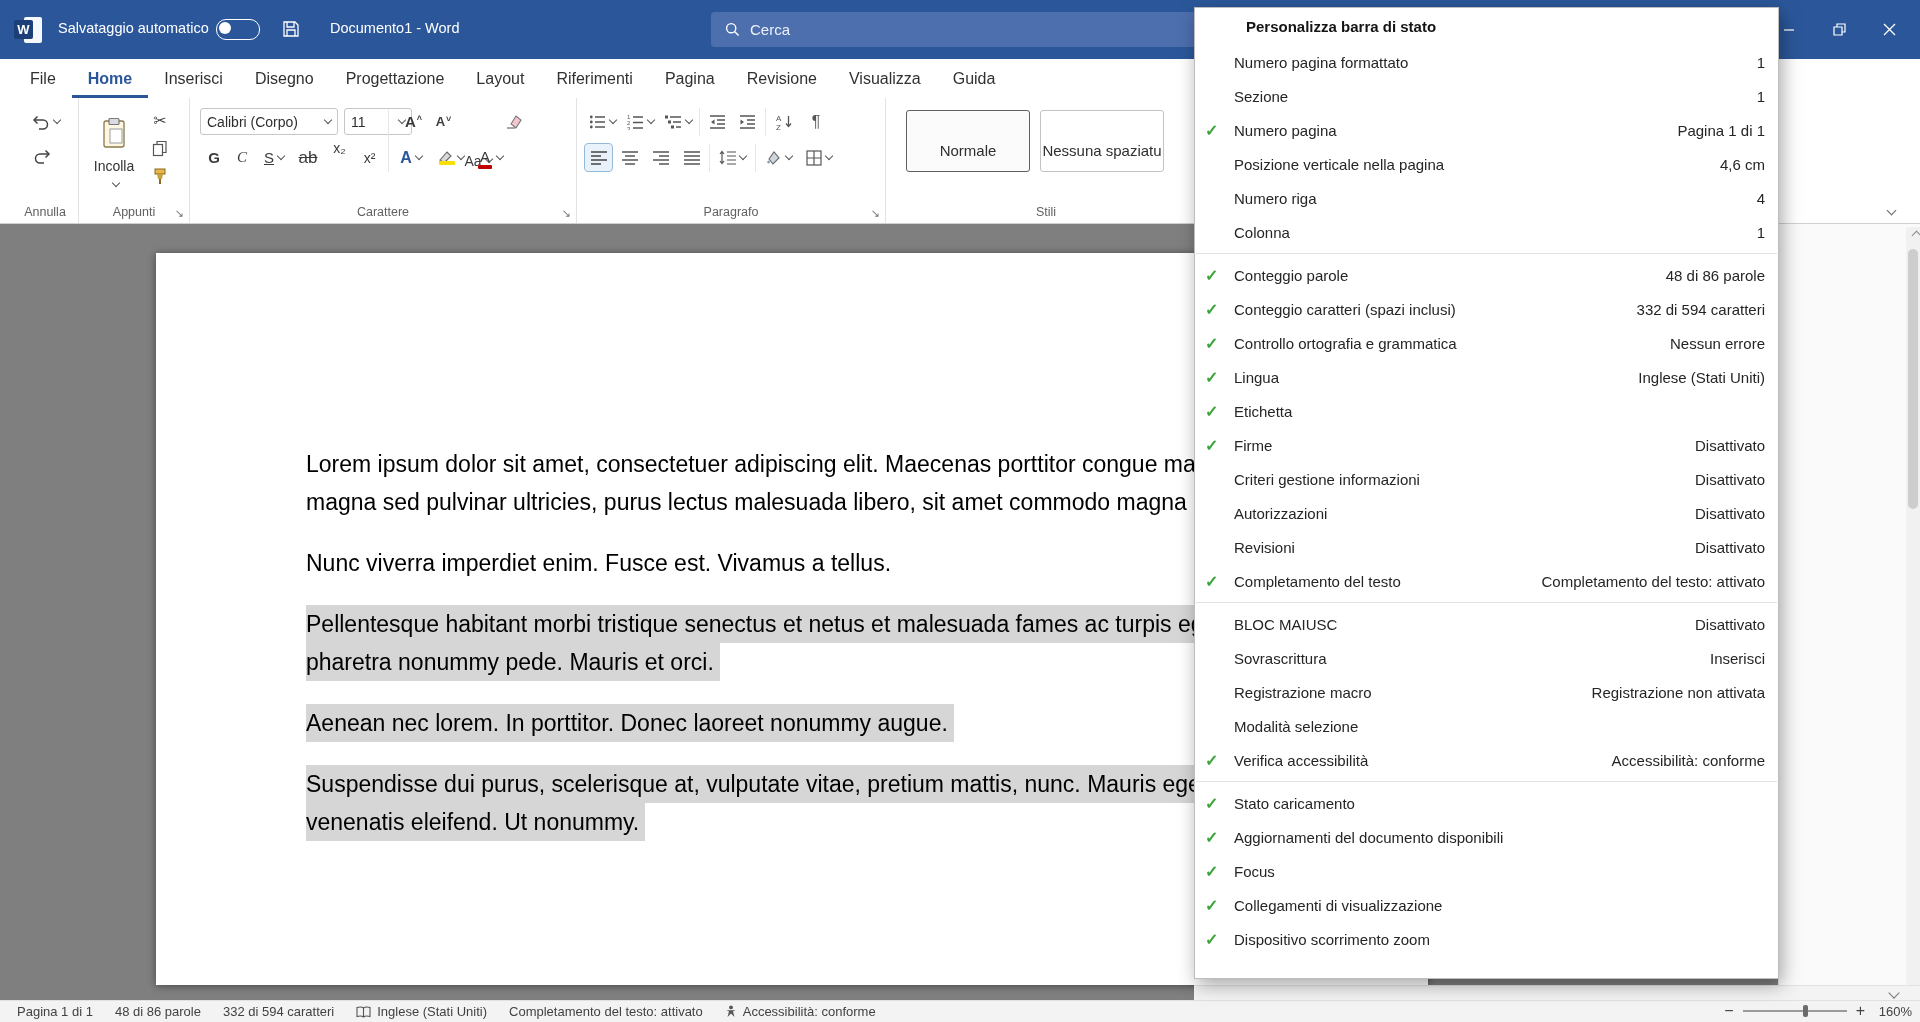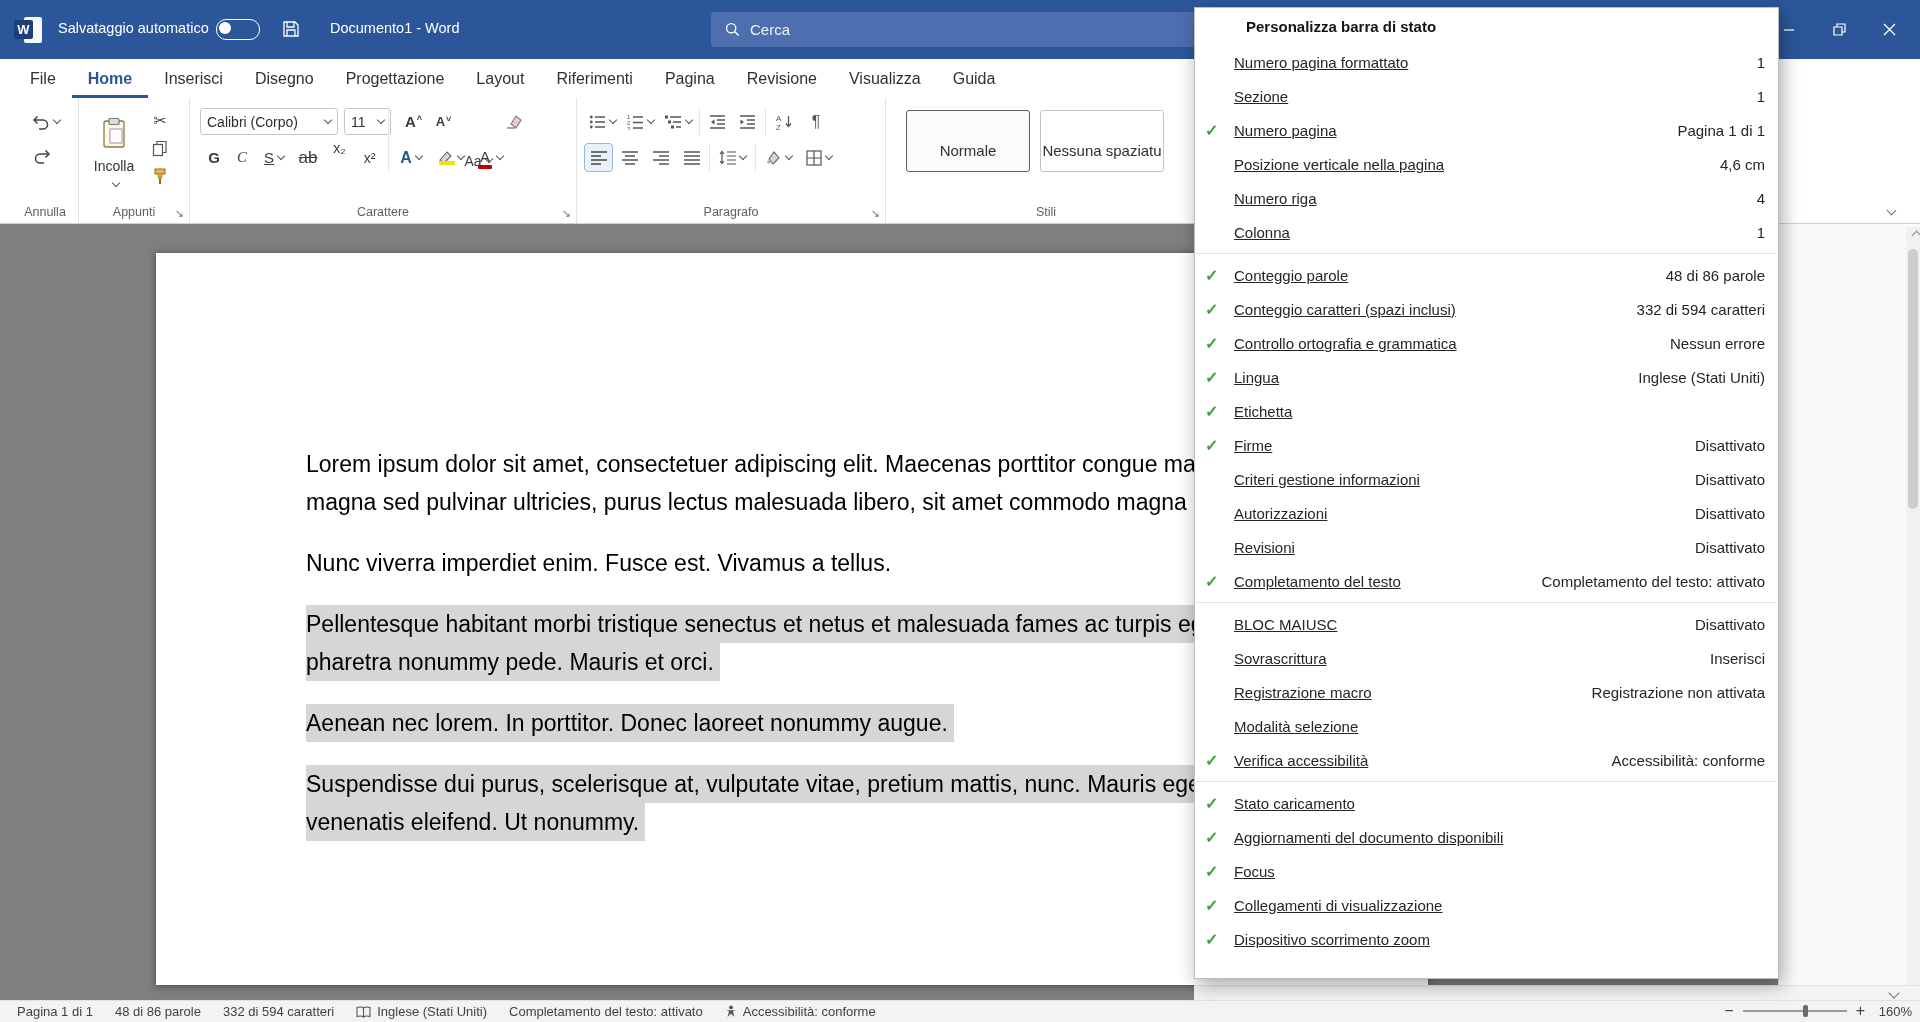--- a/index.html
+++ b/index.html
@@ -71,21 +71,21 @@
   .zoomer{position:absolute;right:8px;top:1000px;height:22px;display:flex;align-items:center;gap:9px;color:#424242;}
   .ztrack{position:relative;width:104px;height:2px;background:#9a9a9a;}
   .zknob{position:absolute;left:60px;top:-5px;width:5px;height:12px;background:#6b6b6b;border-radius:2px;}
 
   
   .statusmenu{position:absolute;left:1194px;top:7px;width:585px;height:972px;background:#fff;
               border:1px solid #bdbdbd;box-shadow:3px 6px 18px rgba(0,0,0,.35);z-index:10;overflow:hidden;box-sizing:border-box;}
   .menu-title{height:37px;line-height:37px;padding-left:16px;font-size:15px;font-weight:700;color:#141414;margin-left:35px;}
   .menu-item{display:flex;align-items:center;height:34px;padding:0 13px 0 10px;font-size:15px;color:#252525;}
   .mi-check{width:29px;flex-shrink:0;color:#3aa33a;font-weight:700;font-size:16px;}
-  .mi-label{flex:1;white-space:nowrap;text-decoration:underline;}
+  .mi-label{flex:1;white-space:nowrap;}
   .mi-value{white-space:nowrap;text-align:right;color:#252525;}
   .menu-sep{height:1px;background:#e3e3e3;margin:4px 1px;}
 
   svg{display:block;}
 </style>
 </head>
 <body>
 
 <div class="app">
 
@@ -206,21 +206,21 @@
       </div>
       <div class="rlabel">Appunti</div>
       <div class="launcher">↘</div>
     </div>
 
     <div class="rgroup" style="width:386px;">
       <div class="combo" style="left:10px;top:10px;width:138px;">
         <span>Calibri (Corpo)</span>
         <span class="chev sm"></span>
       </div>
-      <div class="combo" style="left:154px;top:10px;width:47px;">
+      <div class="combo" style="left:154px;top:10px;width:68px;">
         <span>11</span>
         <span class="chev sm"></span>
       </div>
       <div class="rbtn" style="left:210px;top:10px;width:27px;height:27px;font-size:15px;font-weight:600;">
         <span>A</span>
           <span style="font-size:9px;margin:-8px 0 0 1px;">˄</span>
       </div>
       <div class="rbtn" style="left:240px;top:10px;width:27px;height:27px;font-size:13px;font-weight:600;">
         <span>A</span>
           <span style="font-size:9px;margin:-6px 0 0 1px;">˅</span>

